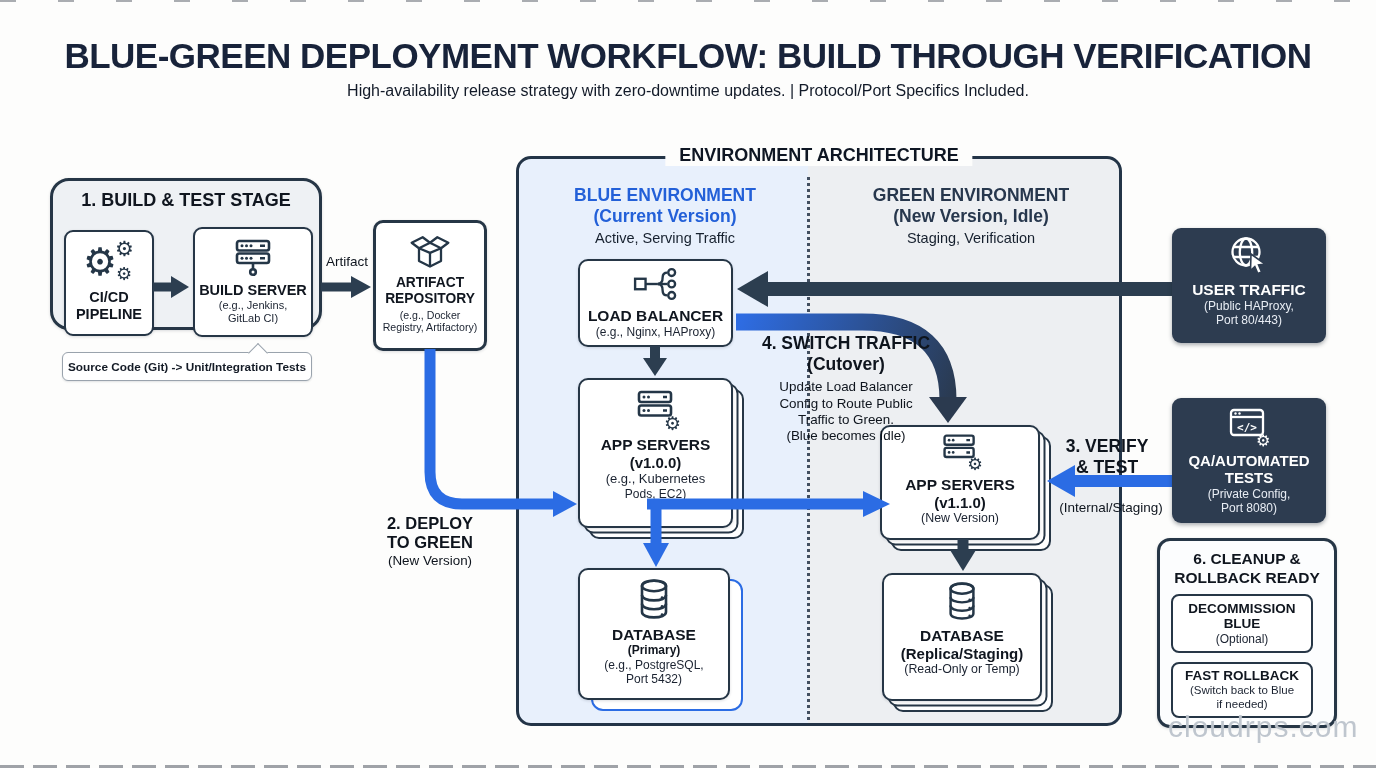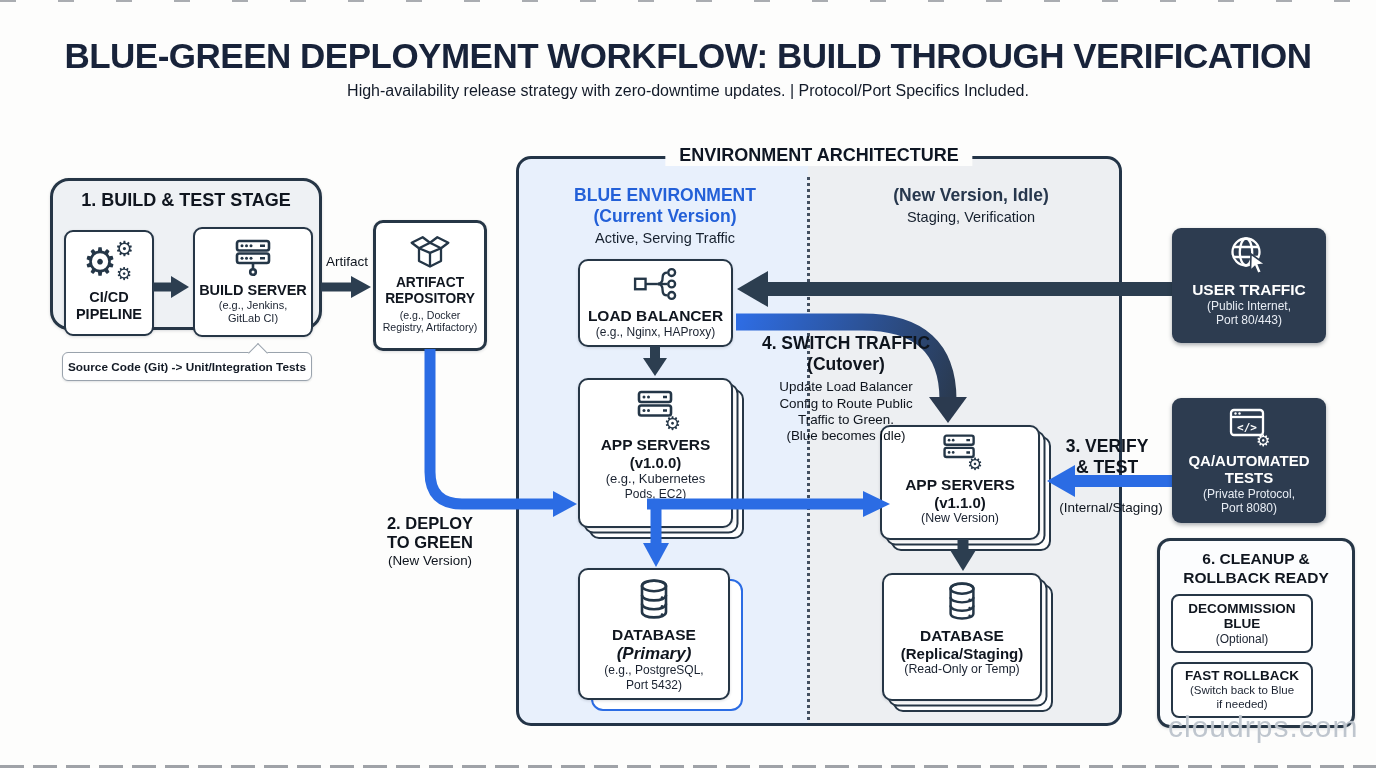--- a/index.html
+++ b/index.html
@@ -94,20 +94,21 @@
   <div class="panel">
     <div class="panel-label">ENVIRONMENT ARCHITECTURE</div>
     <div class="divider"></div>
 
     <div class="env-head env-blue" style="left:6px;">
       <div class="t">BLUE ENVIRONMENT</div>
       <div class="t">(Current Version)</div>
       <div class="st">Active, Serving Traffic</div>
     </div>
     <div class="env-head env-green" style="left:312px;">
+      <div class="t">GREEN ENVIRONMENT</div>
       <div class="t">(New Version, Idle)</div>
       <div class="st">Staging, Verification</div>
     </div>
   </div>
 
   <div class="box stage z-box" style="left:50px;top:178px;width:272px;height:152px;border-radius:19px;">
     <div class="stage-h">1. BUILD &amp; TEST STAGE</div>
     <div class="box subnode center-col" style="left:11px;top:49px;width:90px;height:106px;justify-content:center;">
       <span class="icon" style="height:46px;">
         <span class="gear-glyph" style="font-size:38px;position:absolute;left:-26px;top:0;">⚙</span>
@@ -233,21 +234,21 @@
             <path d="M8 25.8 C8 29.1 13.2 31.2 20 31.2 C26.8 31.2 32 29.1 32 25.8"></path>
           </g>
           <g fill="#243647">
               <circle cx="28" cy="19.5" r="1.3"></circle>
               <circle cx="28" cy="28.3" r="1.3"></circle>
               <circle cx="28" cy="36.5" r="1.3"></circle>
             </g>
         </svg>
       </span>
       <span class="node-title" style="font-size:15.5px;">DATABASE</span>
-      <span class="node-title" style="font-size:17px;font-style:italic;">(Primary)</span>
+      <span class="node-title" style="font-size:12px;">(Primary)</span>
       <span class="node-sub" style="font-size:12px;">(e.g., PostgreSQL,</span>
       <span class="node-sub" style="font-size:12px;">Port 5432)</span>
     </div>
   </div>
 
   <div class="stacked z-box" style="left:880px;top:425px;width:160px;height:115px;">
     <div class="layer l2"></div>
     <div class="layer l1"></div>
     <div class="face center-col" style="padding-top:5px;">
       <span class="icon">
@@ -378,44 +379,44 @@
       <svg width="44" height="42" viewBox="0 0 44 42">
         <g fill="none" stroke="#ffffff" stroke-width="2.3">
           <circle cx="19" cy="17" r="13.5"></circle>
           <ellipse cx="19" cy="17" rx="6.2" ry="13.5"></ellipse>
           <path d="M7 12 H31 M7 22 H31"></path>
         </g>
         <polygon points="24,19 38,29 31.5,30 34.5,37 30.8,38.6 27.8,31.6 23.5,35.5" fill="#ffffff" stroke="#2d3c50" stroke-width="1.6"></polygon>
       </svg>
     </span>
     <span class="node-title" style="font-size:15.5px;">USER TRAFFIC</span>
-    <span class="node-sub" style="font-size:12px;">(Public Internet,</span>
+    <span class="node-sub" style="font-size:12px;">(Public HAProxy,</span>
     <span class="node-sub" style="font-size:12px;">Port 80/443)</span>
   </div>
 
   <div class="darkbox center-col z-dark" style="left:1172px;top:398px;width:154px;height:125px;padding-top:8px;">
     <span class="icon">
       <svg width="46" height="42" viewBox="0 0 46 42">
         <g fill="none" stroke="#ffffff" stroke-width="2.3">
           <rect x="5" y="4" width="32" height="25" rx="3"></rect>
           <path d="M5 11 H37"></path>
         </g>
         <circle cx="9.5" cy="7.5" r="1.2" fill="#fff"></circle>
           <circle cx="13.5" cy="7.5" r="1.2" fill="#fff"></circle>
         <text x="21" y="24.5" font-size="11" font-weight="bold" fill="#ffffff" text-anchor="middle" font-family="DejaVu Sans Mono,monospace">&lt;/&gt;</text>
         <text x="30" y="40" font-size="16" fill="#ffffff" font-family="DejaVu Sans,sans-serif">⚙</text>
       </svg>
     </span>
     <span class="node-title" style="font-size:15px;">QA/AUTOMATED</span>
     <span class="node-title" style="font-size:15px;">TESTS</span>
-    <span class="node-sub" style="font-size:12px;">(Private Protocol,</span>
+    <span class="node-sub" style="font-size:12px;">(Private Config,</span>
     <span class="node-sub" style="font-size:12px;">Port 8080)</span>
   </div>
 
-  <div class="box z-box" style="left:1157px;top:538px;width:198px;height:190px;border-radius:13px;background:#fcfdfe;">
+  <div class="box z-box" style="left:1157px;top:538px;width:180px;height:190px;border-radius:13px;background:#fcfdfe;">
     <div style="text-align:center;font-weight:bold;font-size:15.5px;line-height:1.2;margin-top:9px;">
       <div>6. CLEANUP &amp;</div>
       <div>ROLLBACK READY</div>
     </div>
     <div class="box subnode center-col" style="left:11px;top:53px;width:142px;height:59px;justify-content:center;border-radius:8px;box-shadow:none;">
       <span class="node-title" style="font-size:13.5px;">DECOMMISSION</span>
       <span class="node-title" style="font-size:13.5px;">BLUE</span>
       <span class="node-sub" style="font-size:12px;">(Optional)</span>
     </div>
     <div class="box subnode center-col" style="left:11px;top:121px;width:142px;height:56px;justify-content:center;border-radius:8px;box-shadow:none;">

